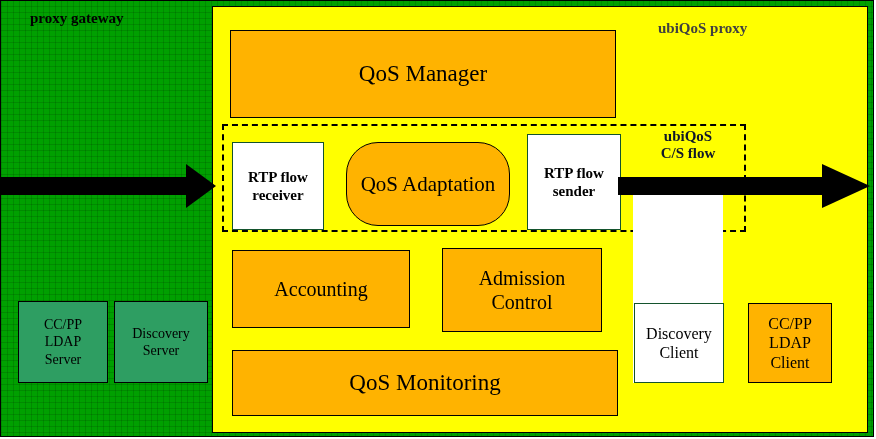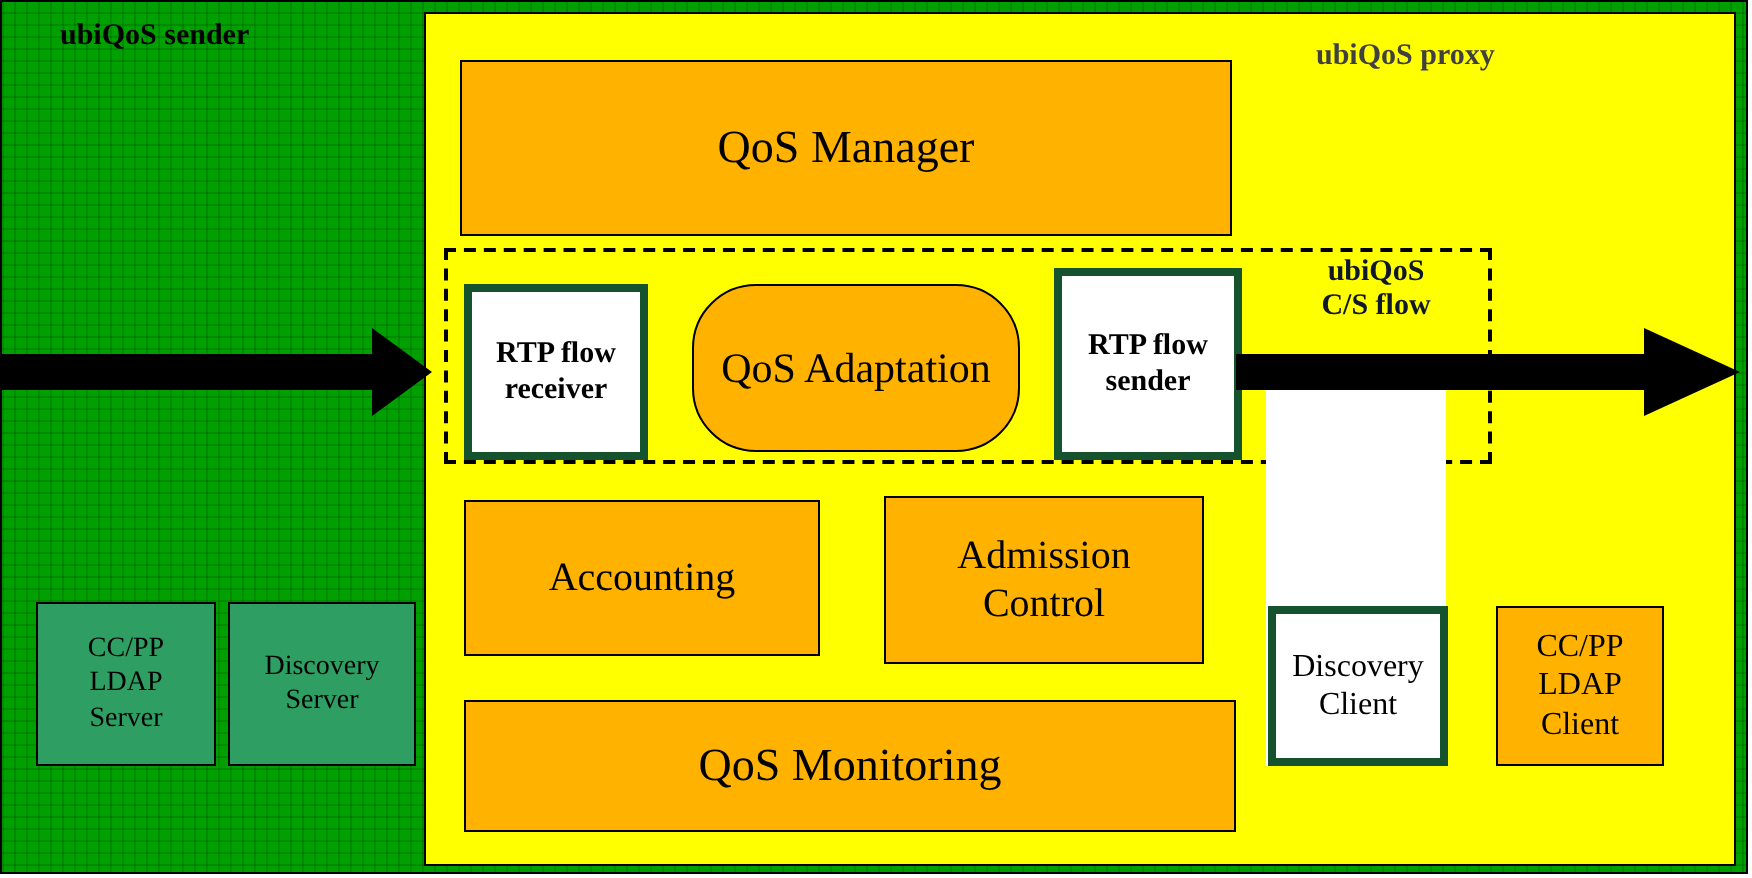--- a/index.html
+++ b/index.html
@@ -56,21 +56,21 @@
     top: 20px;
     font-size: 15px;
     font-weight: bold;
     color: #404040;
     white-space: nowrap;
   }
   
   .wbox {
     position: absolute;
     background: #ffffff;
-    border: 4px solid #14532d;
+    border: 1px solid #14532d;
     box-sizing: border-box;
     display: flex;
     align-items: center;
     justify-content: center;
     text-align: center;
     color: #000000;
   }
   
   .obox {
     position: absolute;
@@ -119,21 +119,21 @@
   .t-orangebig { font-size: 21px; }
   .multi { line-height: 1.2; }
   .arrow { position: absolute; }
 </style>
 </head>
 <body>
 
 <div id="canvas">
 
   <div class="gateway-region"></div>
-  <div class="gateway-label">ubiQoS sender</div>
+  <div class="gateway-label">proxy gateway</div>
 
   <div class="proxy-region"></div>
   <div class="proxy-label">ubiQoS proxy</div>
 
   <div class="obox t-big" style="left:230px; top:18px; width:386px; height:88px;margin-top:12px;">
     <span>QoS Manager</span>
   </div>
 
   <div class="stub" style="left:222px; top:124px; width:524px; height:108px;"></div>
   <div class="stub-label" style="left:638px; top:128px; width:100px;">

